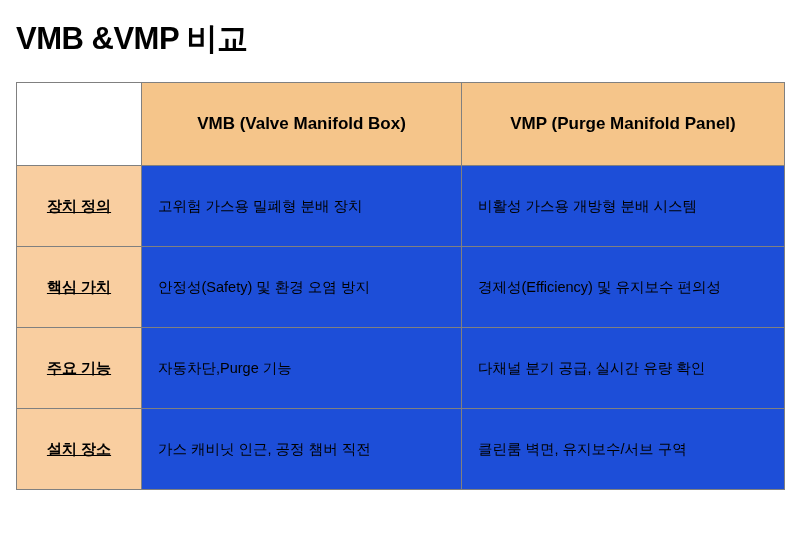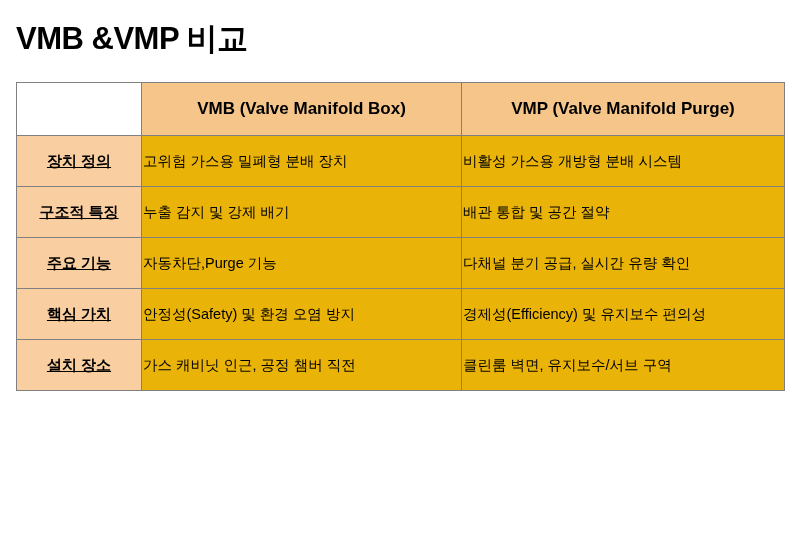--- a/index.html
+++ b/index.html
@@ -36,21 +36,21 @@
     top: 82px;
     width: 768px;
   }
   table.compare {
     border-collapse: collapse;
     table-layout: fixed;
     width: 768px;
   }
   table.compare td, table.compare th {
     border: 1px solid #808080;
-    padding: 1px;
+    padding: 16px;
     vertical-align: middle;
   }
   col.c-label { width: 125px; }
   col.c-vmb   { width: 320px; }
   col.c-vmp   { width: 323px; }
 
   .hdr-blank {
     background: #ffffff;
     height: 50px;
   }
@@ -65,21 +65,21 @@
   .row-label {
     background: #f9ceA0;
     text-align: center;
     font-size: 15px;
     font-weight: bold;
     color: #000000;
     height: 48px;
     text-decoration: underline;
   }
   .cell {
-    background: #eab308;
+    background: #1d4ed8;
     text-align: left;
     font-size: 14.5px;
     color: #000000;
     padding-left: 10px;
     height: 48px;
     line-height: 1.3;
     overflow: hidden;
     white-space: nowrap;
   }
 </style>
@@ -94,43 +94,38 @@
     <table class="compare">
       <colgroup>
         <col class="c-label">
         <col class="c-vmb">
         <col class="c-vmp">
       </colgroup>
       <thead>
         <tr>
           <th class="hdr-blank"></th>
           <th class="hdr-cell">VMB (Valve Manifold Box)</th>
-          <th class="hdr-cell">VMP (Valve Manifold Purge)</th>
+          <th class="hdr-cell">VMP (Purge Manifold Panel)</th>
         </tr>
       </thead>
       <tbody>
         <tr>
           <td class="row-label">장치 정의</td>
           <td class="cell">고위험 가스용 밀폐형 분배 장치</td>
           <td class="cell">비활성 가스용 개방형 분배 시스템</td>
         </tr>
         <tr>
-          <td class="row-label">구조적 특징</td>
-          <td class="cell">누출 감지 및 강제 배기</td>
-          <td class="cell">배관 통합 및 공간 절약</td>
+          <td class="row-label">핵심 가치</td>
+          <td class="cell">안정성(Safety) 및 환경 오염 방지</td>
+          <td class="cell">경제성(Efficiency) 및 유지보수 편의성</td>
         </tr>
         <tr>
           <td class="row-label">주요 기능</td>
           <td class="cell">자동차단,Purge 기능</td>
           <td class="cell">다채널 분기 공급, 실시간 유량 확인</td>
-        </tr>
-        <tr>
-          <td class="row-label">핵심 가치</td>
-          <td class="cell">안정성(Safety) 및 환경 오염 방지</td>
-          <td class="cell">경제성(Efficiency) 및 유지보수 편의성</td>
         </tr>
         <tr>
           <td class="row-label">설치 장소</td>
           <td class="cell">가스 캐비닛 인근, 공정 챔버 직전</td>
           <td class="cell">클린룸 벽면, 유지보수/서브 구역</td>
         </tr>
       </tbody>
     </table>
   </div>
 

